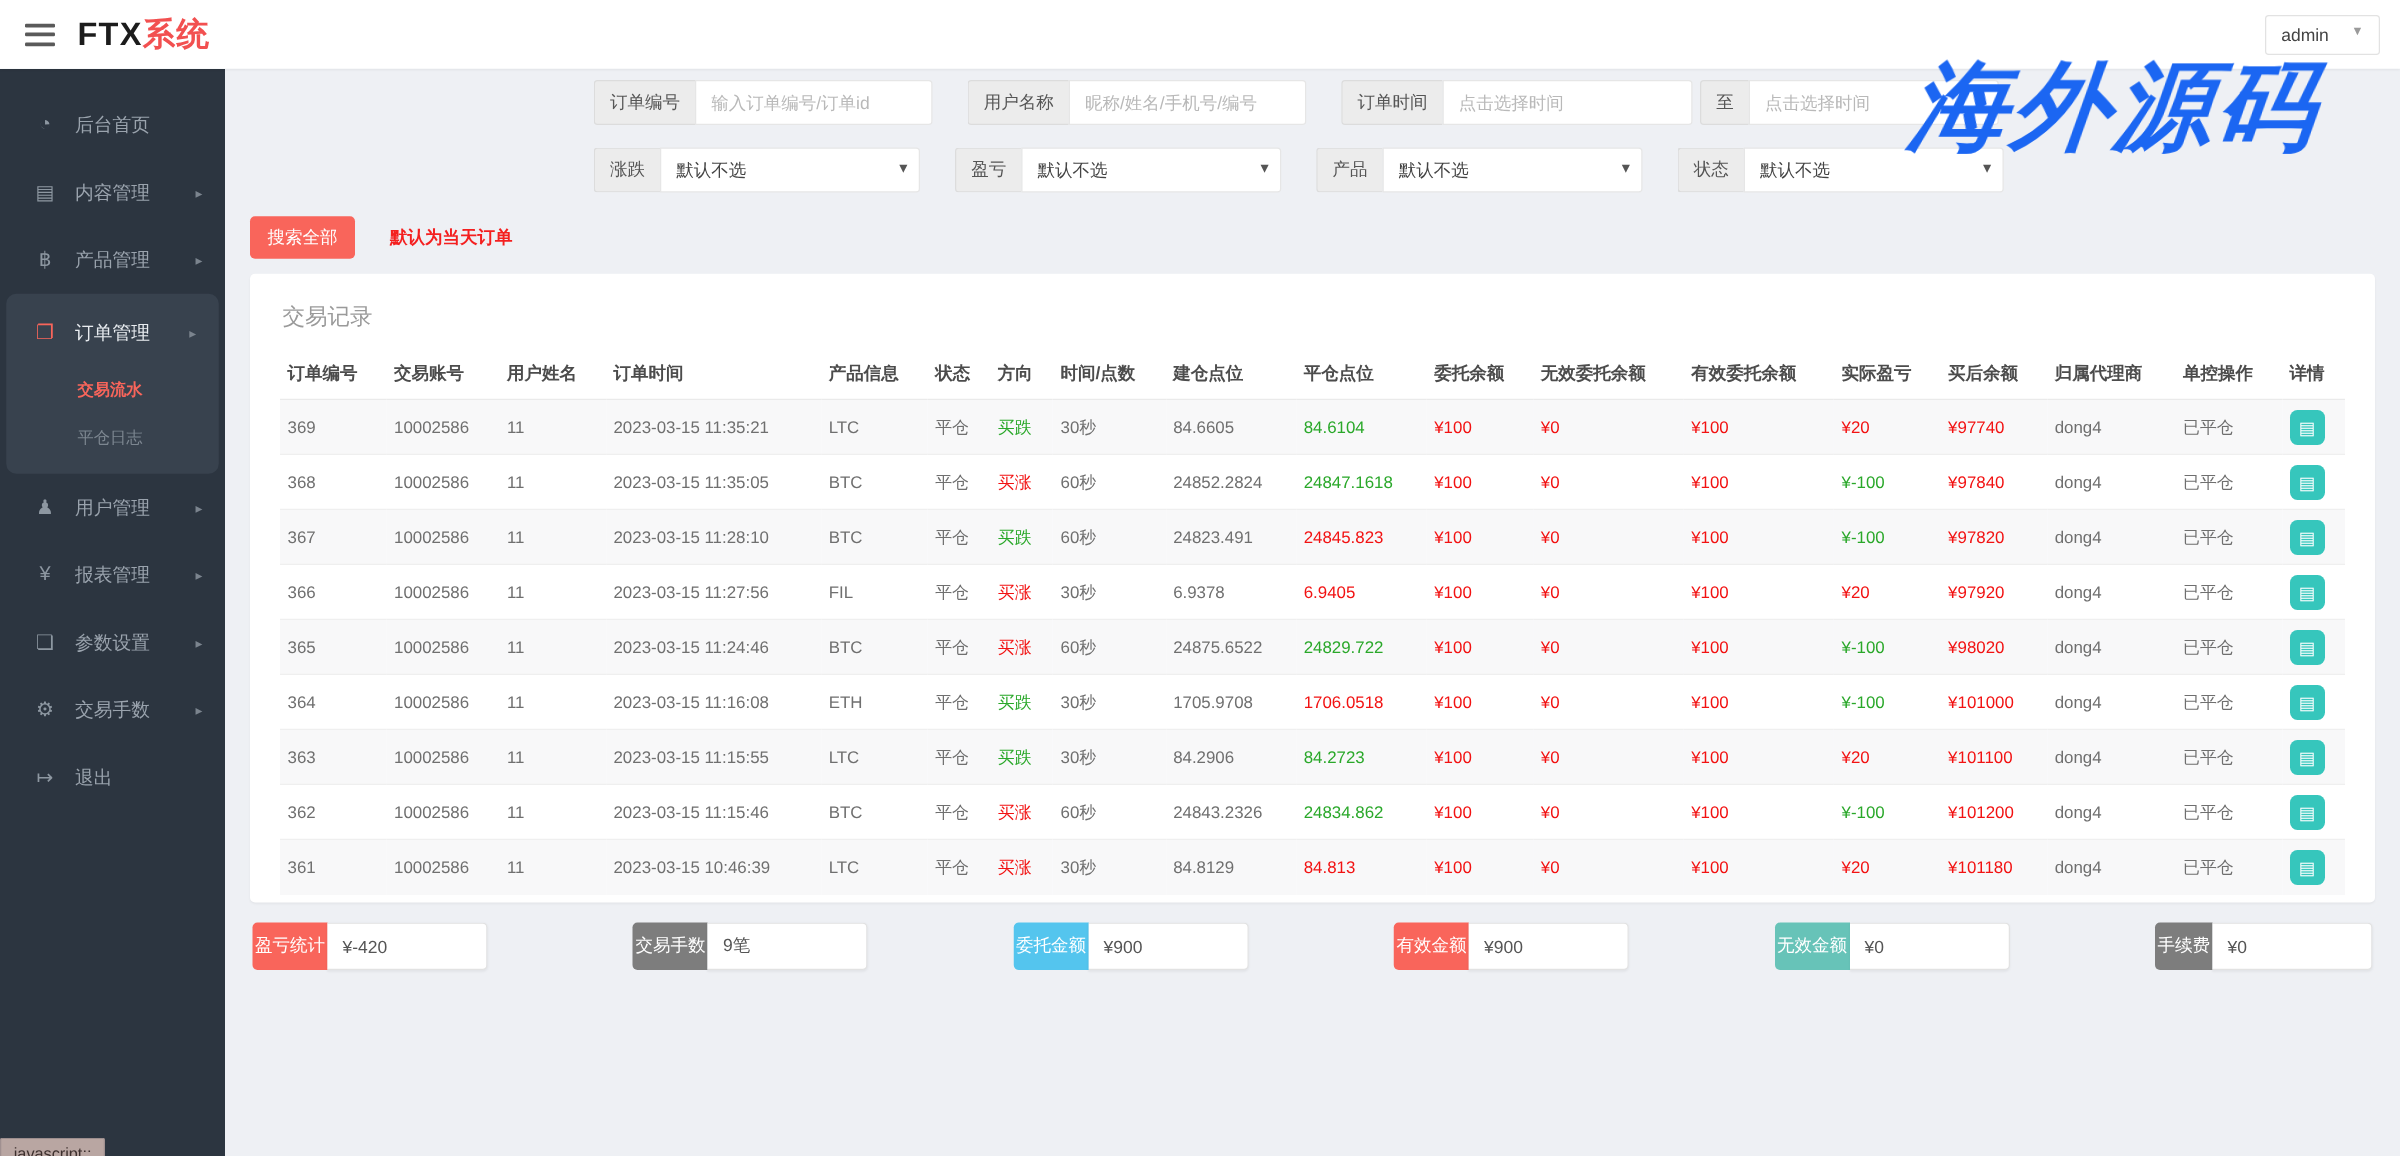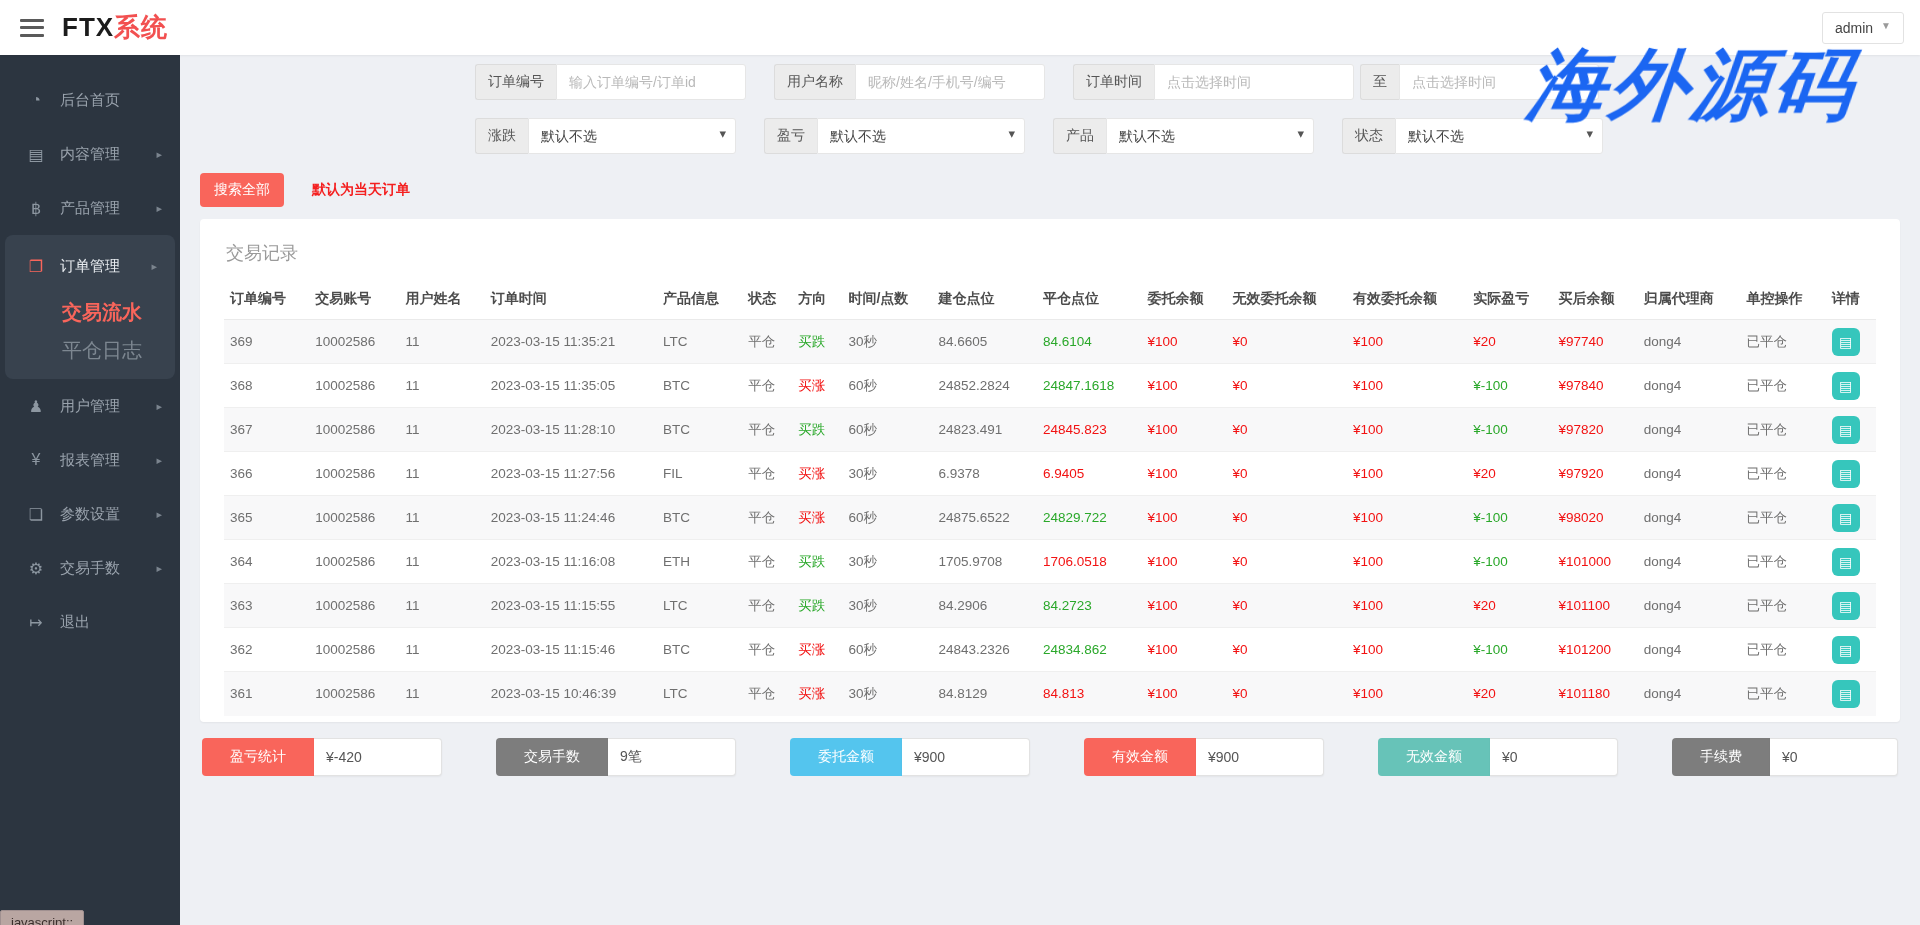--- a/index.html
+++ b/index.html
@@ -9,37 +9,37 @@
   
   .topbar { position:fixed; top:0; left:0; width:1920px; height:55px; background:#fff;
     display:flex; align-items:center; z-index:20; box-shadow:0 1px 2px rgba(0,0,0,.06); }
   .hamburger { width:24px; height:18px; margin-left:20px; display:flex; flex-direction:column;
     justify-content:space-between; cursor:pointer; }
   .hamburger span { display:block; height:3px; background:#5a5a5a; border-radius:1px; }
   .brand { margin-left:18px; font-size:26px; font-weight:bold; letter-spacing:1px; }
   .brand .b1 { color:#1c1c1c; }
   .brand .b2 { color:#f25050; }
   .admin-box { margin-left:auto; margin-right:16px; border:1px solid #e2e2e2; border-radius:3px;
-    padding:7px 12px; font-size:14px; color:#444; display:flex; align-items:flex-start; gap:8px;
+    padding:7px 12px; font-size:14px; color:#444; display:flex; align-items:flex-start; gap:18px;
     cursor:pointer; background:#fff; }
   .admin-box .caret { font-size:10px; color:#9a9a9a; }
 
   
   .sidebar { position:fixed; top:55px; left:0; width:180px; height:870px; background:#2c3540;
     padding-top:18px; z-index:10; }
   .side-item { height:54px; display:flex; align-items:center; padding:0 18px 0 24px;
     color:#9aa3ad; font-size:15px; cursor:pointer; }
   .side-item .s-icon { width:24px; font-size:16px; color:#8d97a1; flex:0 0 24px; text-align:center; }
   .side-item .s-label { margin-left:12px; flex:1; }
   .side-item .s-caret { font-size:11px; color:#7b848e; }
   .menu-group { background:#38424e; border-radius:8px; margin:0 5px; padding:4px 0 10px 0; }
   .menu-group .side-item { padding-left:19px; }
   .menu-group .side-item .s-icon { color:#f9655b; }
   .menu-group .side-item .s-label { color:#e8ecf0; }
-  .sub-item { height:38px; display:flex; align-items:center; padding-left:57px; font-size:20px;
+  .sub-item { height:38px; display:flex; align-items:center; padding-left:57px; font-size:13px;
     color:#7d8791; cursor:pointer;font-family:Liberation Mono, monospace; }
   .sub-item.active { color:#f9655b; font-weight:bold; }
 
   
   .main { position:absolute; top:37px; left:180px; width:1740px; height:624px; padding:27px 20px 0 20px; }
 
   
   .form-rows { width:1150px; margin:0 auto; }
   .f-row { display:flex; gap:28px; margin-bottom:18px; align-items:center; }
   .f-group { display:flex; height:36px; }
@@ -74,21 +74,21 @@
   tbody tr:nth-child(odd) { background:#f8f8f9; }
   tbody tr:last-child td { border-bottom:none; }
   .t-red { color:#f21212; }
   .t-green { color:#2aa82a; }
   .detail-btn { width:28px; height:28px; border:none; border-radius:6px; background:#36c6bc;
     color:#fff; font-size:14px; cursor:pointer; display:flex; align-items:center; justify-content:center; }
 
   
   .summary-bar { display:flex; justify-content:space-between; margin:16px 2px 0 2px; }
   .stat-group { display:flex; height:38px; }
-  .stat-badge { color:#fff; font-size:14px; display:flex; align-items:center; padding:0 28px;
+  .stat-badge { color:#fff; font-size:14px; display:flex; align-items:center; padding:0 2px;
     border-radius:4px 0 0 4px; white-space:nowrap; }
   .stat-value { background:#fff; border:1px solid #e2e2e2; border-left:none; border-radius:0 4px 4px 0;
     min-width:128px; display:flex; align-items:center; padding:0 12px; font-size:14px; color:#555;
     box-shadow:0 1px 2px rgba(0,0,0,.05); }
 
   
   .watermark { position:fixed; top:34px; left:1528px; z-index:60; pointer-events:none;
     font-family:"DejaVu Serif","Liberation Serif",serif; font-style:italic; font-weight:bold;
     font-size:78px; color:#1b66f2; transform:skewX(-6deg); letter-spacing:4px; white-space:nowrap; }
 

